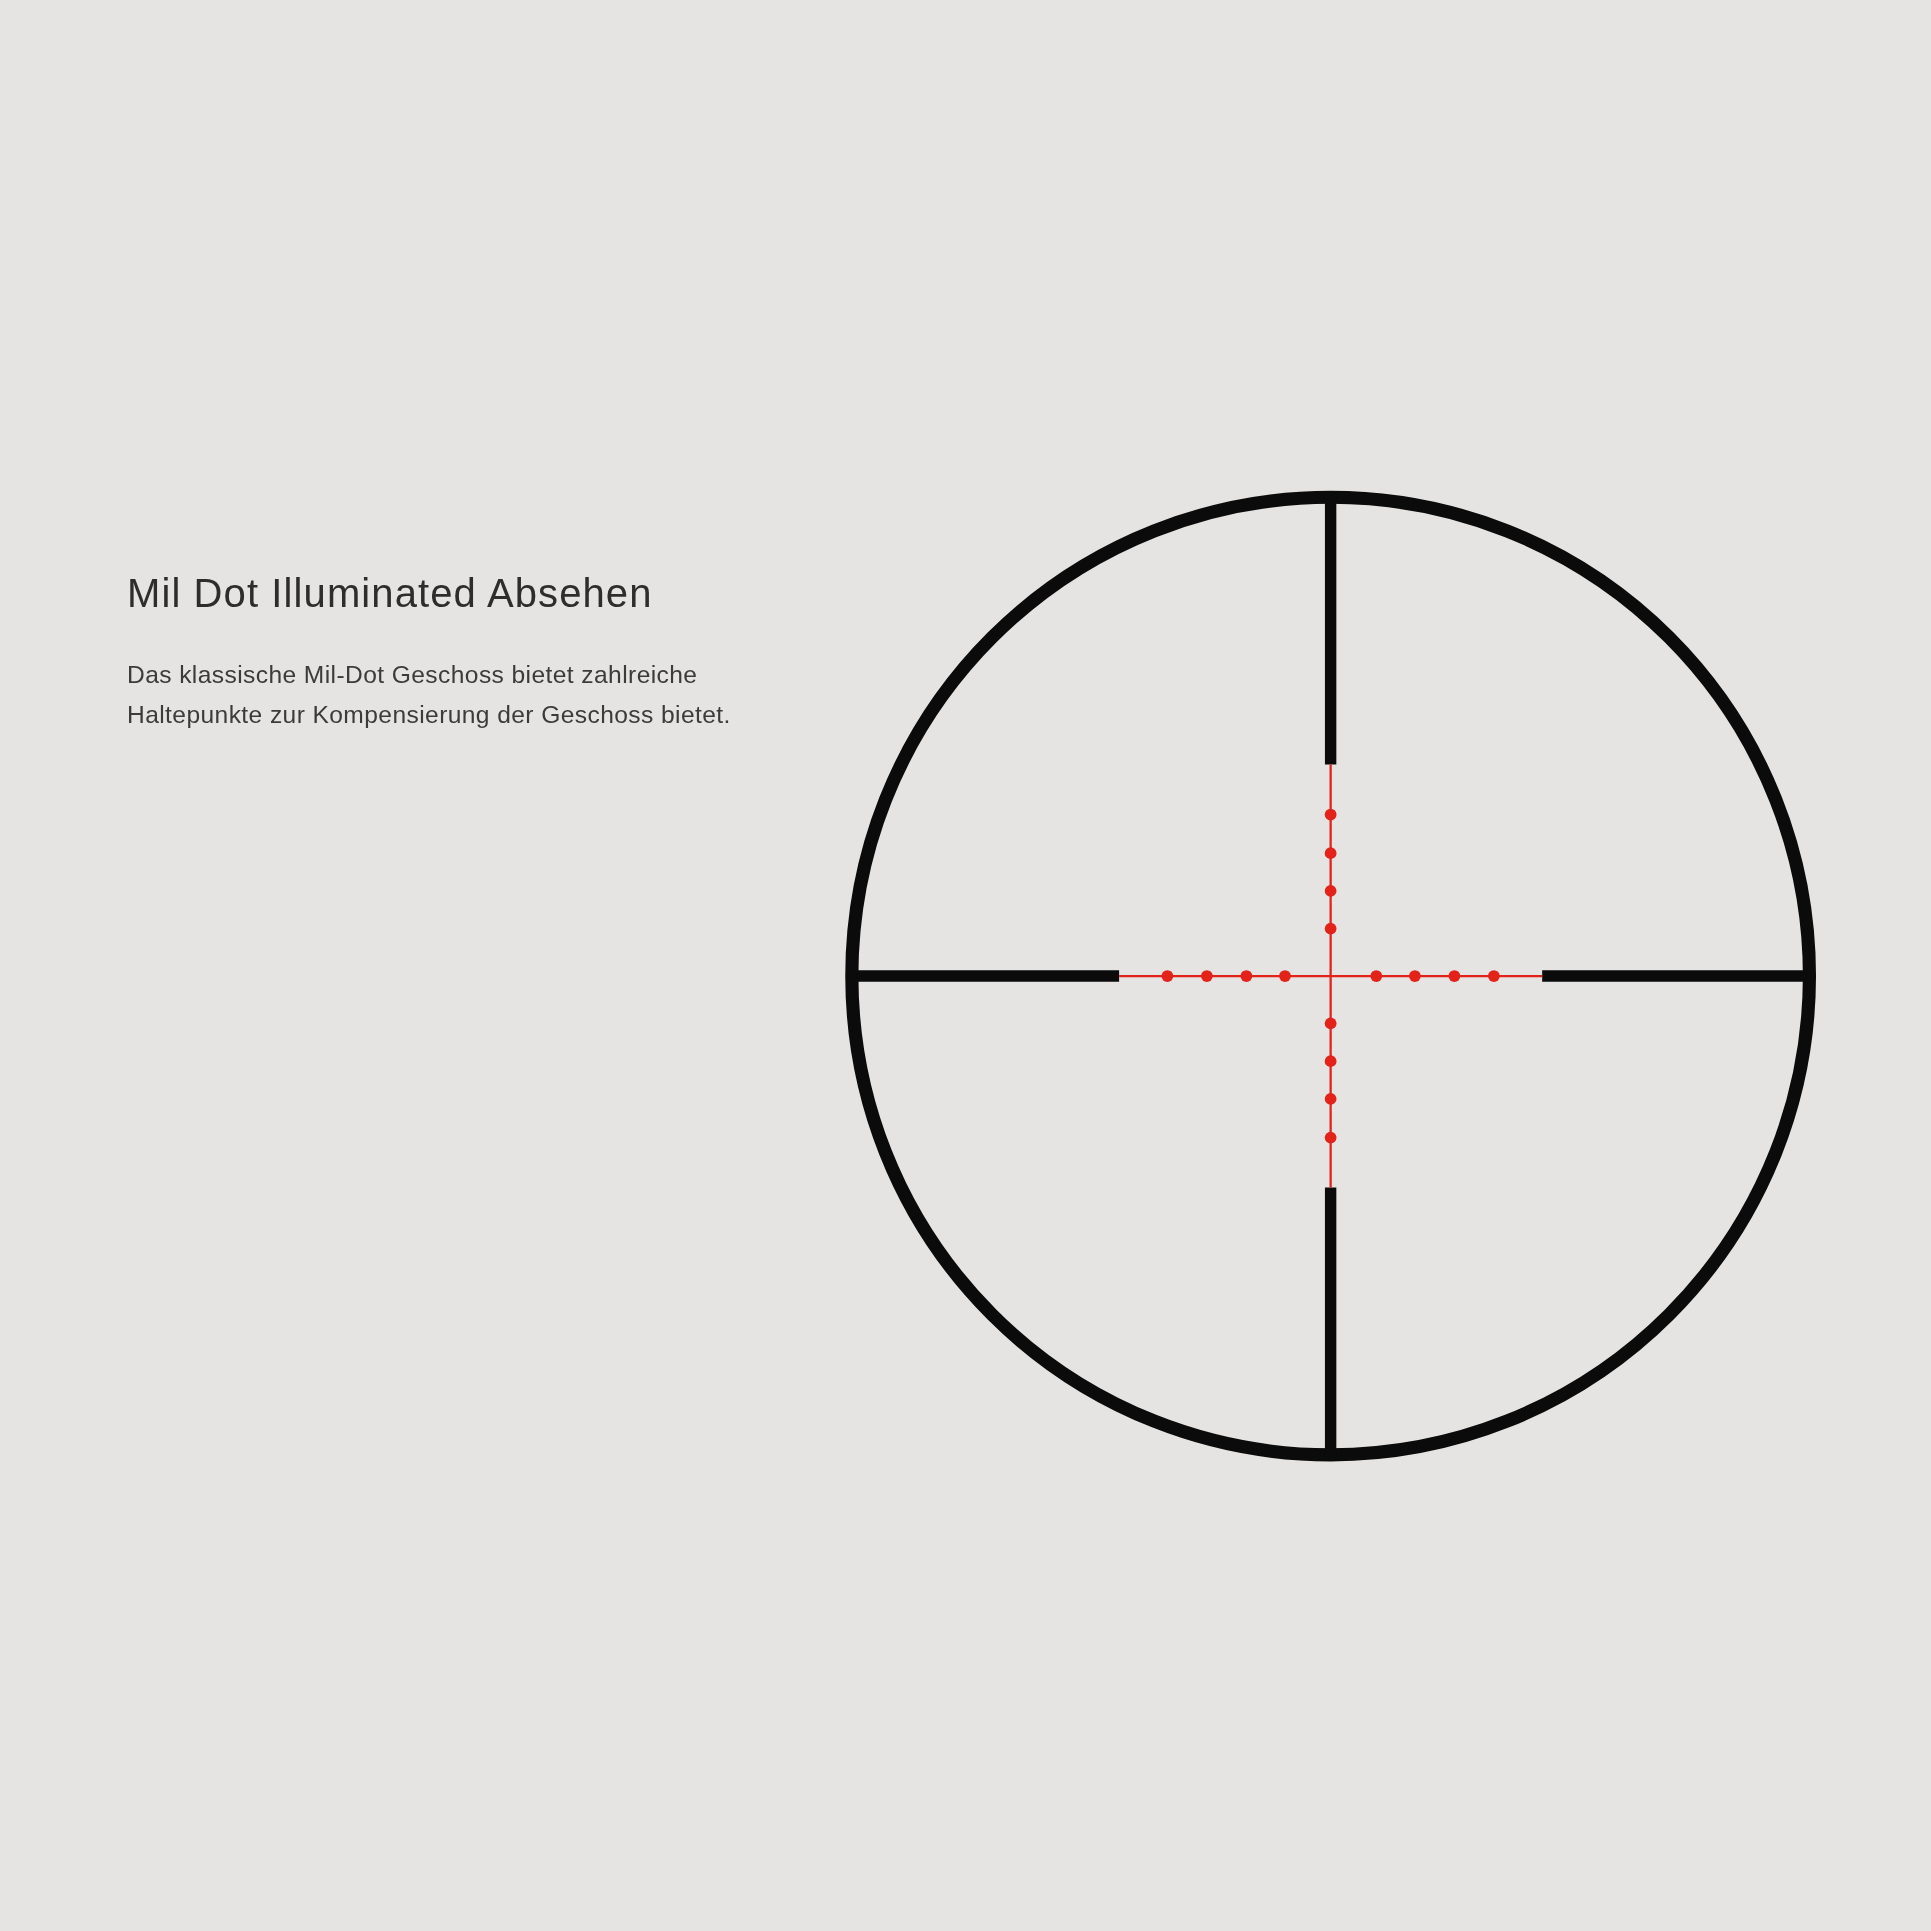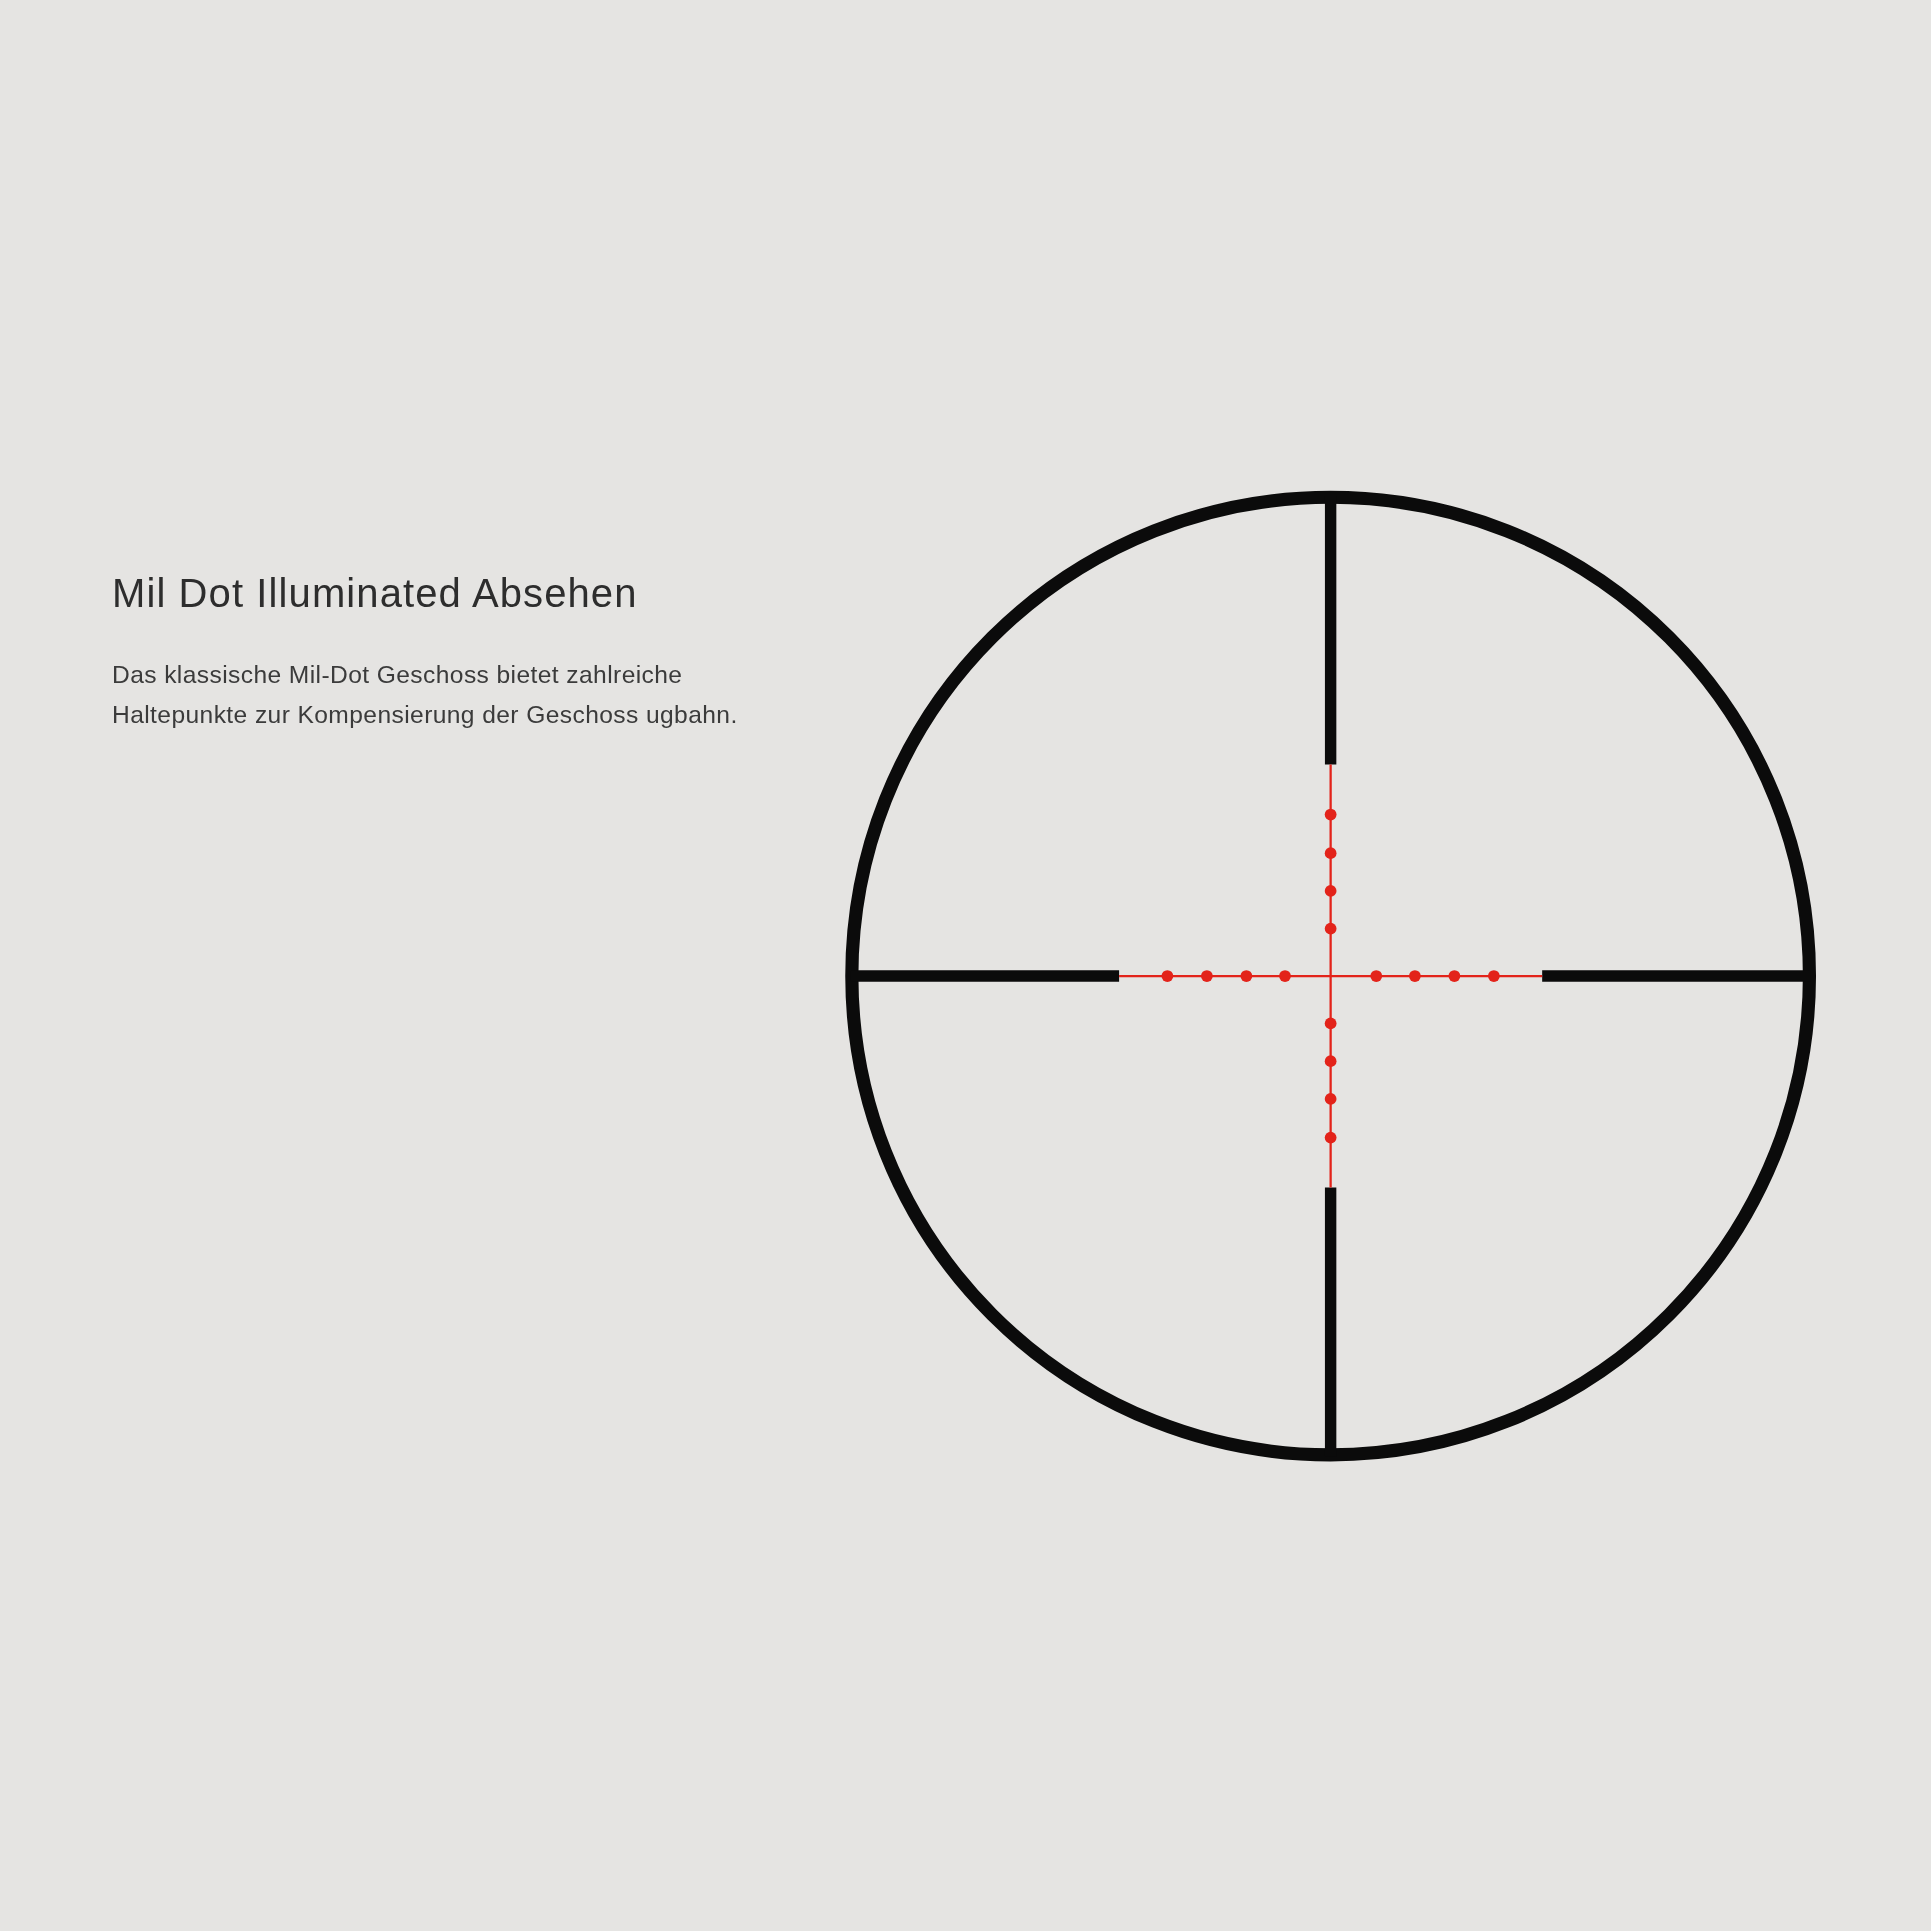--- a/index.html
+++ b/index.html
@@ -12,21 +12,21 @@
     position: relative;
     overflow: hidden;
     font-family: "Liberation Sans", sans-serif;
   }
   .canvas {
     position: absolute;
     inset: 0;
   }
   .text-block {
     position: absolute;
-    left: 112px;
+    left: 127px;
     top: 569px;
     width: 746px;
   }
   .text-block h1 {
     margin: 0;
     font-size: 40px;
     font-weight: 300;
     letter-spacing: 1.1px;
     line-height: 49px;
     color: #2d2d2d;
@@ -53,21 +53,21 @@
 </style>
 </head>
 <body style="background: rgb(229, 228, 226);">
 
 <main class="canvas">
 
   <section class="text-block">
     <h1 style="color: rgb(45, 45, 45);">Mil Dot Illuminated Absehen</h1>
     <p class="desc" style="color: rgb(59, 59, 59);">
       <span class="line">Das klassische Mil-Dot Geschoss bietet zahlreiche</span>
-      <span class="line">Haltepunkte zur Kompensierung der Geschoss ugbahn.</span>
+      <span class="line">Haltepunkte zur Kompensierung der Geschoss bietet.</span>
     </p>
   </section>
 
   <svg id="reticle" viewBox="0 0 2200 2200" aria-hidden="true">
       <circle cx="1516" cy="1112" r="545.5" fill="none" stroke="#0b0b0b" stroke-width="15"></circle>
       <line x1="969" y1="1112" x2="1275" y2="1112" stroke="#0b0b0b" stroke-width="13"></line>
       <line x1="1757" y1="1112" x2="2063" y2="1112" stroke="#0b0b0b" stroke-width="13"></line>
       <line x1="1516" y1="565" x2="1516" y2="871" stroke="#0b0b0b" stroke-width="13"></line>
       <line x1="1516" y1="1353" x2="1516" y2="1659" stroke="#0b0b0b" stroke-width="13"></line>
       <line x1="1275" y1="1112" x2="1757" y2="1112" stroke="#e3231a" stroke-width="2.6"></line>

